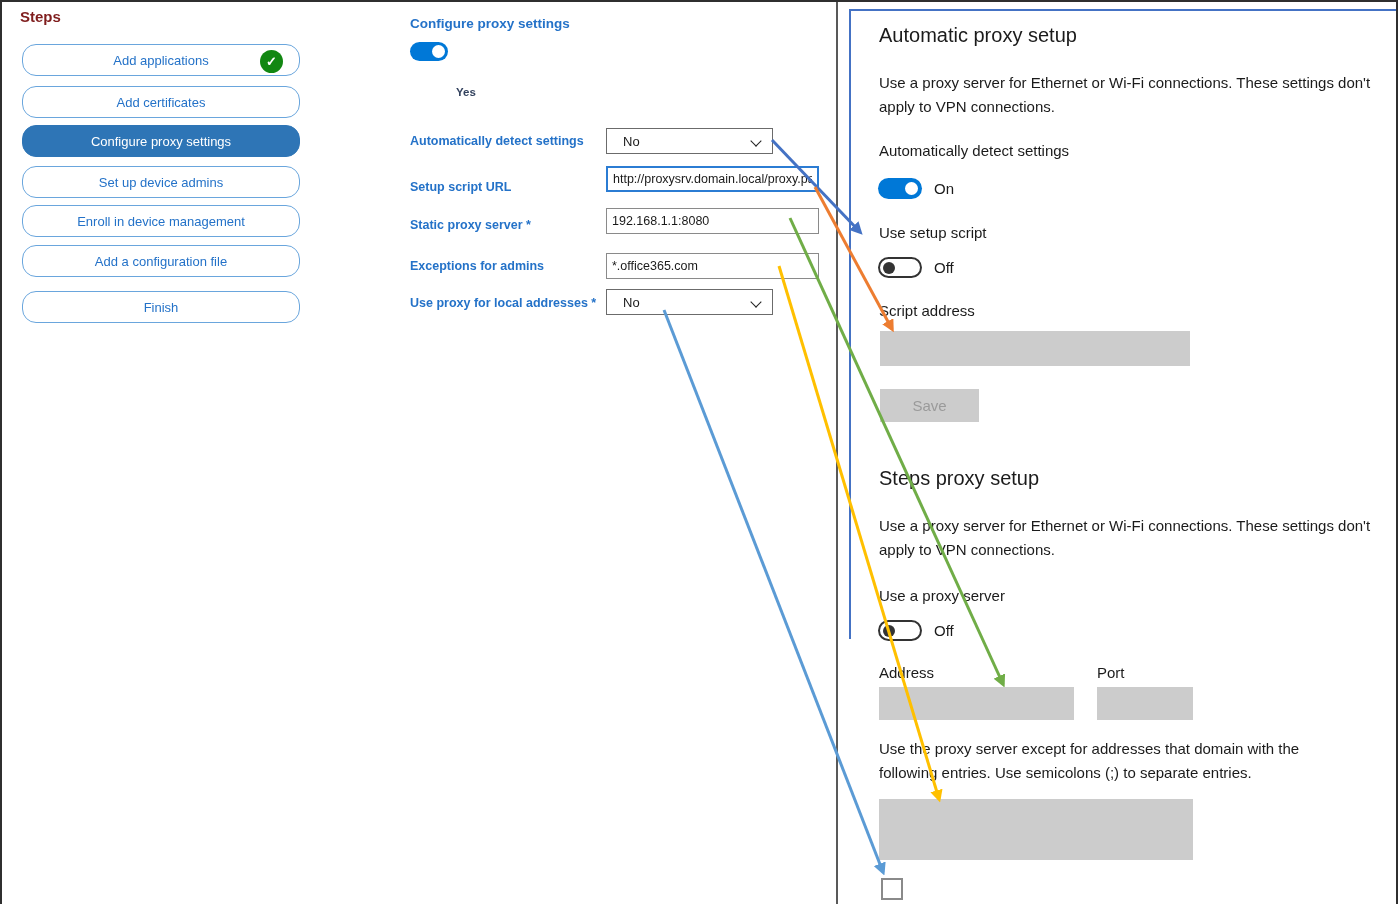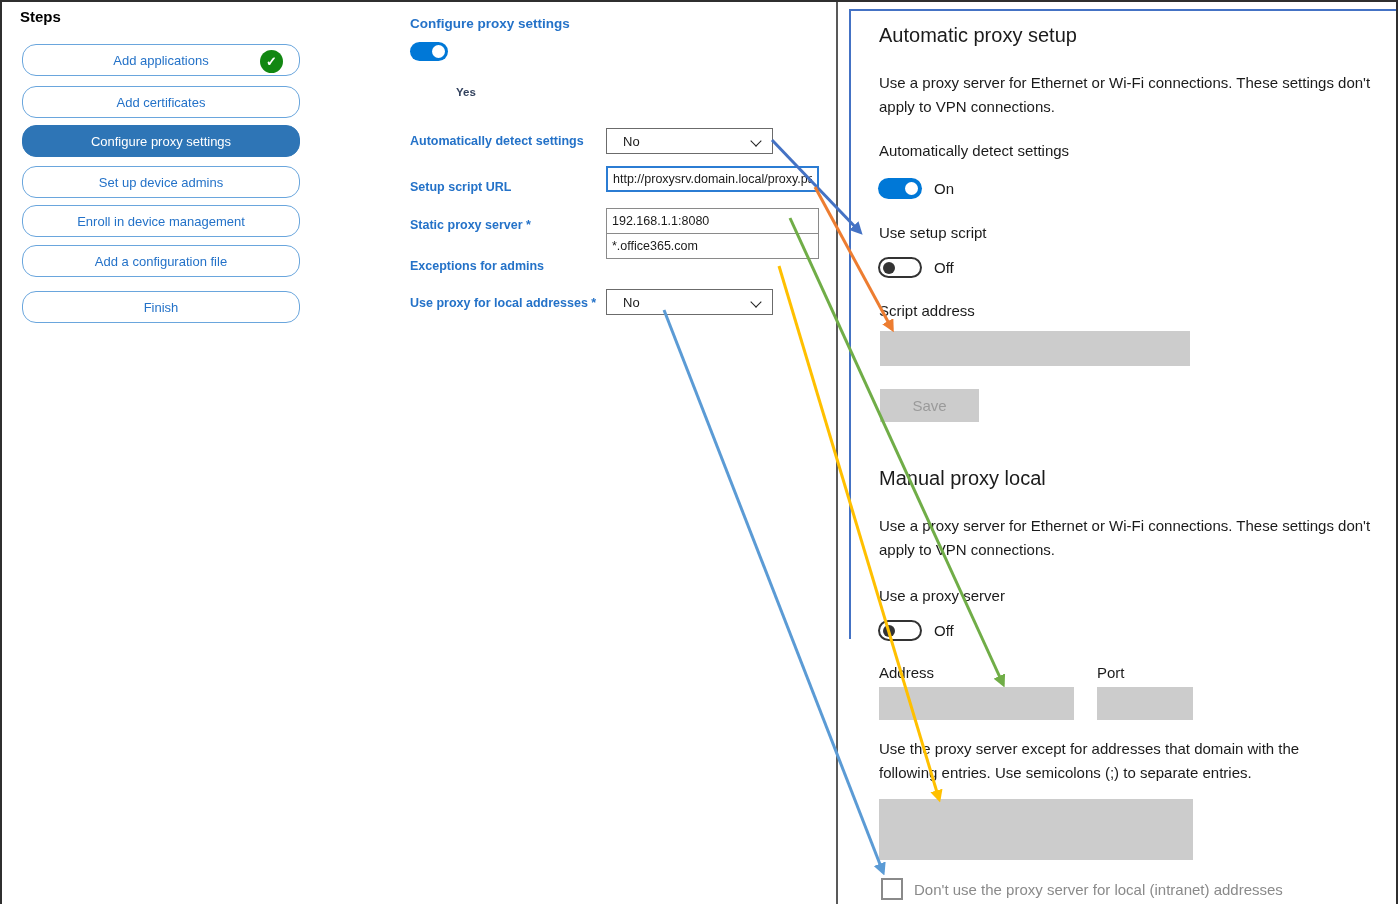--- a/index.html
+++ b/index.html
@@ -7,21 +7,21 @@
   body { font-family:"Liberation Sans", sans-serif; }
   .stage { position:relative; width:1398px; height:904px; background:#fff; overflow:hidden; }
 
   
   .edge { position:absolute; background:#2f2f2f; z-index:40; }
   .edge.top { left:0; top:0; width:1398px; height:2px; }
   .edge.left { left:0; top:0; width:2px; height:904px; }
   .edge.right { left:1396px; top:0; width:2px; height:904px; }
 
   
-  .steps-title { position:absolute; left:20px; top:8px; font-size:15px; font-weight:bold; color:#000000; }
+  .steps-title { position:absolute; left:20px; top:8px; font-size:15px; font-weight:bold; color:#7f1d1d; }
   .step-btn { position:absolute; left:22px; width:278px; height:32px; border:1.5px solid #6aa6dd;
               border-radius:14px; background:#fff; color:#2472c8; font-size:13px;
               display:flex; align-items:center; justify-content:center; cursor:pointer; }
   .step-btn.selected { background:#2e75b6; border-color:#2e75b6; color:#fff; }
   .check-badge { position:absolute; left:260px; top:50px; width:23px; height:23px; border-radius:50%;
                  background:#128712; color:#fff; display:flex; align-items:center; justify-content:center;
                  font-size:13px; font-weight:bold; z-index:2; }
 
   
   .form-title { position:absolute; left:410px; top:16px; font-size:13.5px; font-weight:bold; color:#2472c8; }
@@ -94,21 +94,21 @@
     <span class="chev"></span>
   </div>
 
   <div class="field-label" style="top:180px;">Setup script URL</div>
   <input class="txt focused" style="top: 166px;" value="http://proxysrv.domain.local/proxy.pa">
 
   <div class="field-label" style="top:218px;">Static proxy server *</div>
   <input class="txt" style="top: 208px;" value="192.168.1.1:8080">
 
   <div class="field-label" style="top:259px;">Exceptions for admins</div>
-  <input class="txt" style="top: 233px;" value="*.office365.com">
+  <input class="txt" style="top: 253px;" value="*.office365.com">
 
   <div class="field-label" style="top:296px;">Use proxy for local addresses *</div>
   <div class="dropdown" style="top:289px;">
     <span>No</span>
     <span class="chev"></span>
   </div>
 
   <div class="divider"></div>
 
   <div class="panel">
@@ -126,39 +126,38 @@
     <div class="toggle off" style="top:246px;">
       <span class="knob"></span>
     </div>
     <div class="state-lbl" style="top:248px;">Off</div>
 
     <div class="lbl" style="top:291px;">Script address</div>
     <div class="gray-box" style="left:29px; top:320px; width:310px; height:35px;"></div>
 
     <button class="save-btn">Save</button>
 
-    <h1 style="top:456px;">Manual proxy local</h1>
+    <h1 style="top:456px;">Steps proxy setup</h1>
     <p style="top:503px; width:500px;">Use a proxy server for Ethernet or Wi-Fi connections. These settings don't apply to VPN connections.</p>
 
     <div class="lbl" style="top:576px;">Use a proxy server</div>
     <div class="toggle off" style="top:609px;">
       <span class="knob"></span>
     </div>
     <div class="state-lbl" style="top:611px;">Off</div>
 
     <div class="lbl" style="top:653px;">Address</div>
     <div class="lbl" style="left:246px; top:653px;">Port</div>
     <div class="gray-box" style="left:28px; top:676px; width:195px; height:33px;"></div>
     <div class="gray-box" style="left:246px; top:676px; width:96px; height:33px;"></div>
 
     <p style="top:726px; width:460px;">Use the proxy server except for addresses that domain with the following entries. Use semicolons (;) to separate entries.</p>
     <div class="gray-box" style="left:28px; top:788px; width:314px; height:61px;"></div>
 
     <div class="checkbox"></div>
-    <div class="lbl dim" style="left:63px; top:870px;">Don't use the proxy server for local (intranet) addresses</div>
   </div>
 
   <svg class="arrows" viewBox="0 0 1398 904">
     <defs>
       <marker id="ah-dblue" viewBox="0 0 10 10" refX="7" refY="5" markerWidth="4.2" markerHeight="4.2" orient="auto">
         <path d="M0 0 L10 5 L0 10 Z" fill="#4472c4"></path>
       </marker>
       <marker id="ah-orange" viewBox="0 0 10 10" refX="7" refY="5" markerWidth="4.2" markerHeight="4.2" orient="auto">
         <path d="M0 0 L10 5 L0 10 Z" fill="#ed7d31"></path>
       </marker>

